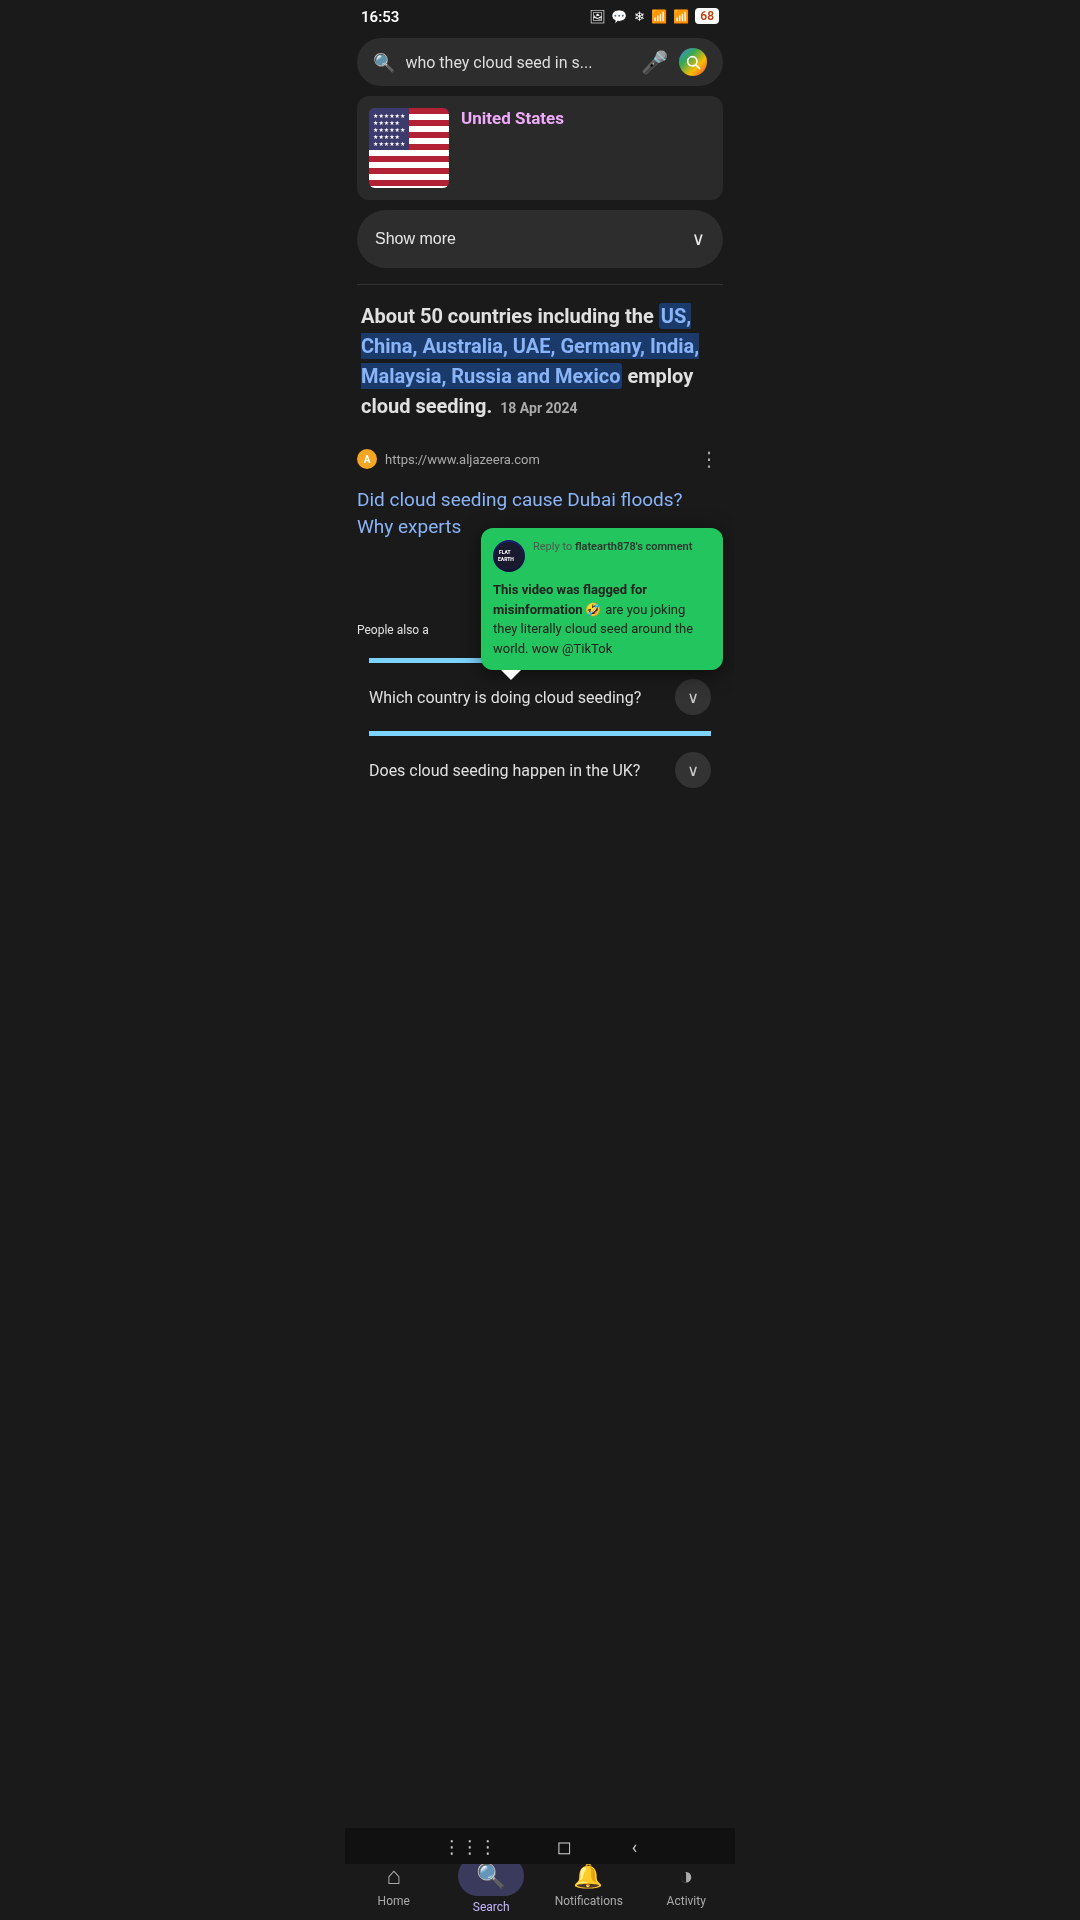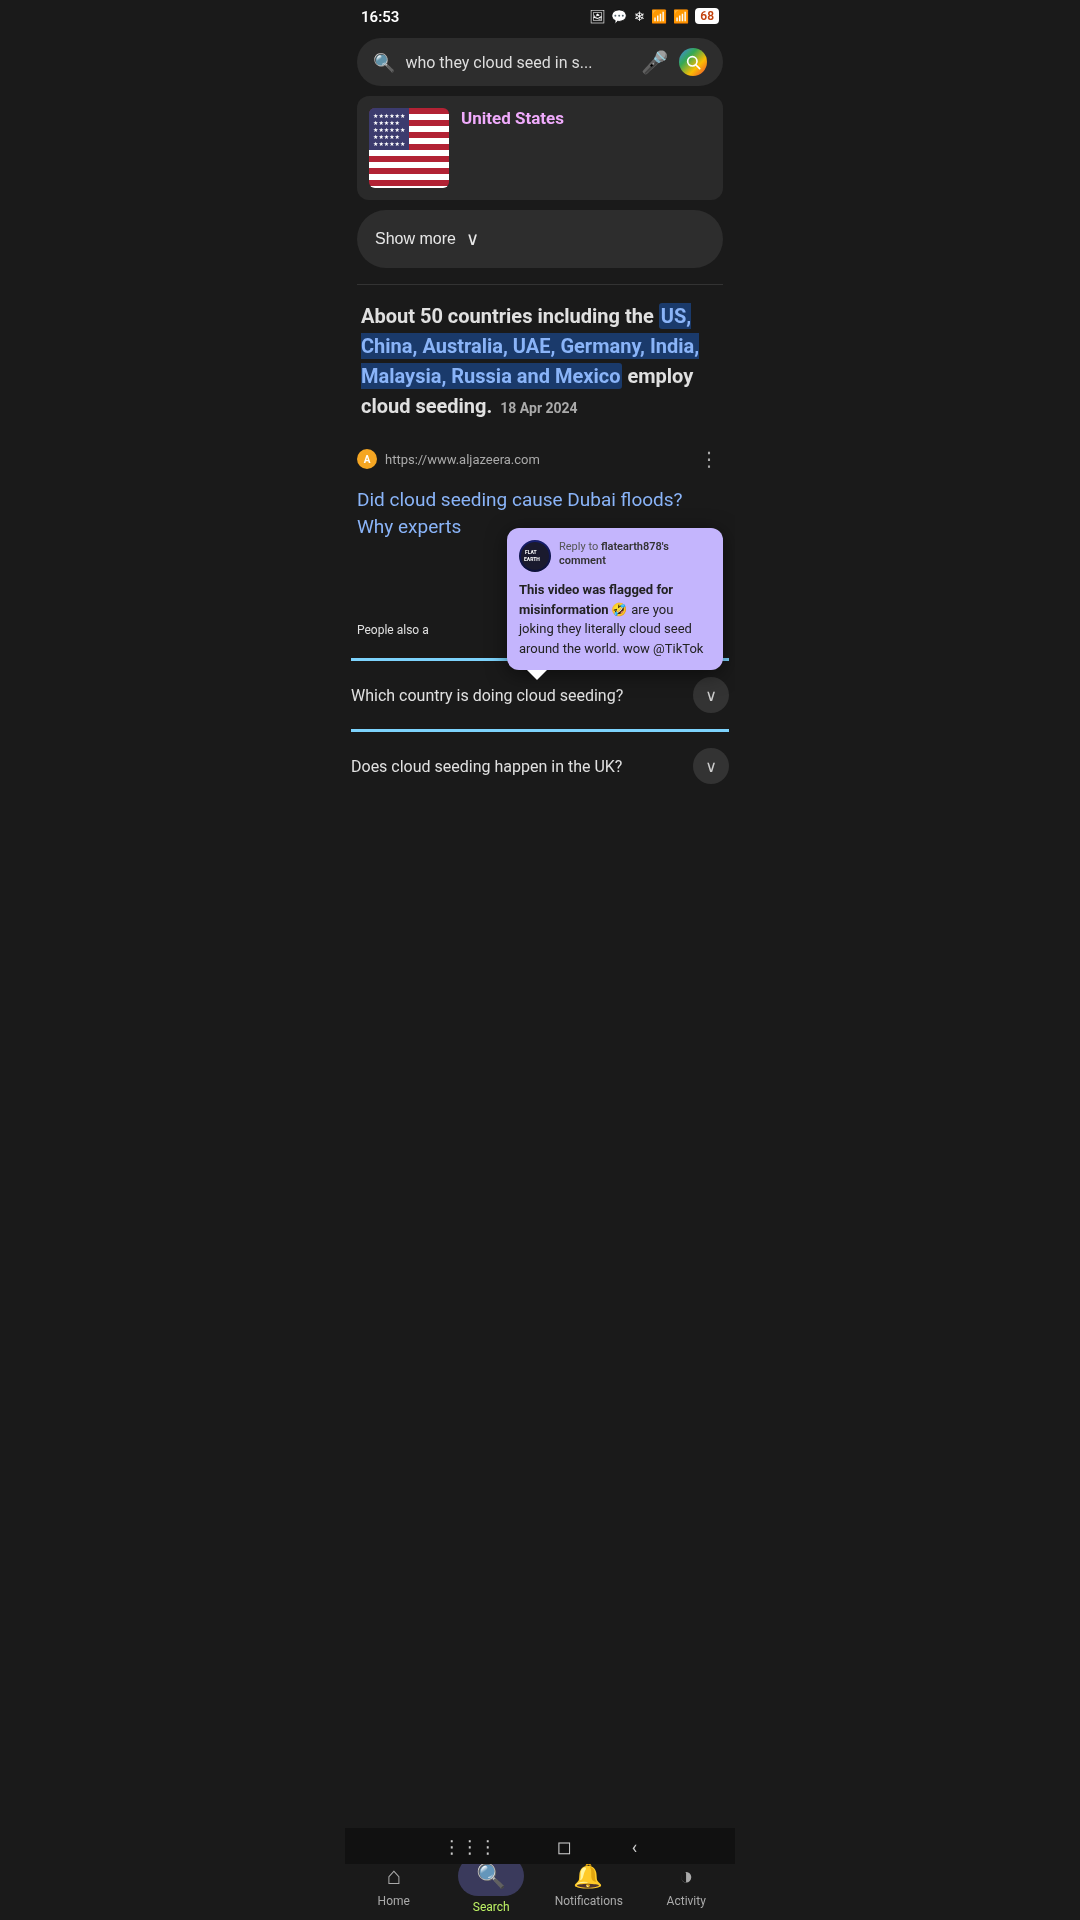--- a/index.html
+++ b/index.html
@@ -132,21 +132,21 @@
       margin: 0 12px 16px;
       background: #2d2d2d;
       border: none;
       border-radius: 30px;
       width: calc(100% - 24px);
       padding: 18px;
       color: #e8e8e8;
       font-size: 16px;
       display: flex;
       align-items: center;
-      justify-content: flex-start;
+      justify-content: space-between;
       gap: 10px;
       cursor: pointer;
     }
     .chevron-down {
       font-size: 18px;
     }
 
     
     .divider {
       height: 1px;
@@ -226,22 +226,22 @@
 
     
     .popup-wrapper {
       position: relative;
       margin: 0 12px 16px;
     }
     .popup-card {
       position: absolute;
       right: 0;
       top: -20px;
-      width: 216px;
-      background: #c4b5fd;
+      width: 242px;
+      background: #22c55e;
       border-radius: 12px;
       padding: 12px;
       box-shadow: 0 4px 20px rgba(0,0,0,0.5);
       z-index: 10;
     }
     .popup-header {
       display: flex;
       align-items: flex-start;
       gap: 8px;
       margin-bottom: 8px;
@@ -308,22 +308,22 @@
       align-items: center;
       justify-content: space-between;
       margin: 0 12px 12px;
     }
     .section-title {
       font-size: 12px;
       color: #e0e0e0;
       font-weight: 400;
     }
     .faq-item {
-      margin: 0 6px;
-      border-top: 3px solid #7dd3fc;
+      margin: 0 24px;
+      border-top: 5px solid #7dd3fc;
       padding: 16px 0;
       display: flex;
       align-items: center;
       justify-content: space-between;
     }
     .faq-question {
       font-size: 16px;
       color: #e0e0e0;
       flex: 1;
       padding-right: 12px;
@@ -376,21 +376,21 @@
     .nav-pill {
       background: #3a3a5c;
       border-radius: 20px;
       padding: 6px 18px;
     }
     .nav-label {
       font-size: 12px;
       color: #aaa;
     }
     .nav-label.active {
-      color: #bef264;
+      color: #c4b5fd;
     }
 
     
     .android-nav {
       position: fixed;
       bottom: 0;
       left: 50%;
       transform: translateX(-50%);
       width: 390px;
       height: 40px;

